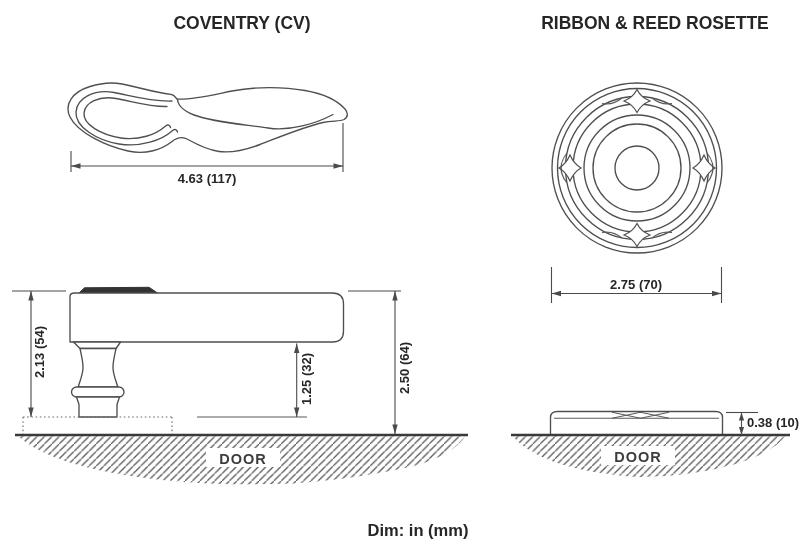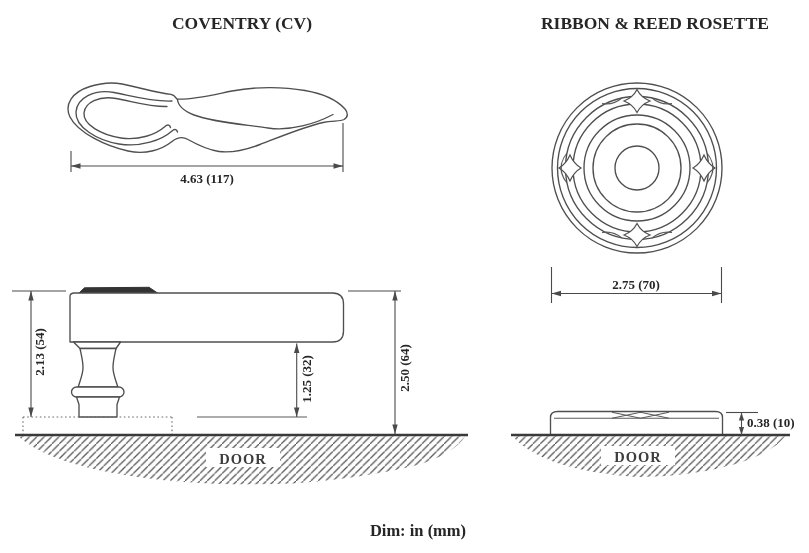--- a/index.html
+++ b/index.html
@@ -1,17 +1,17 @@
 <!DOCTYPE html>
 <html><head>
 <meta charset="utf-8">
 <style>
   html,body{margin:0;padding:0;background:#fff;}
   .stage{position:relative;width:809px;height:553px;background:#ffffff;overflow:hidden;
-         font-family:Liberation Serif, serif;}
+         font-family:Liberation Sans, sans-serif;}
   svg{display:block;}
   .ln{stroke:#4f4f4f;stroke-width:1.35;fill:none;stroke-linejoin:round;stroke-linecap:round;}
   .lnthin{stroke:#5a5a5a;stroke-width:1.1;fill:none;}
   .dimln{stroke:#4a4a4a;stroke-width:1.1;fill:none;}
   .arrow{fill:#4a4a4a;stroke:none;}
   .doorln{stroke:#3a3a3a;stroke-width:2.6;fill:none;}
   .dotted{stroke:#6a6a6a;stroke-width:1.1;fill:none;stroke-dasharray:1.6,2.6;}
   .capfill{fill:#333333;stroke:#333333;}
   .white{fill:#ffffff;}
   .knot{fill:#ffffff;stroke:#4f4f4f;stroke-width:1.2;}

